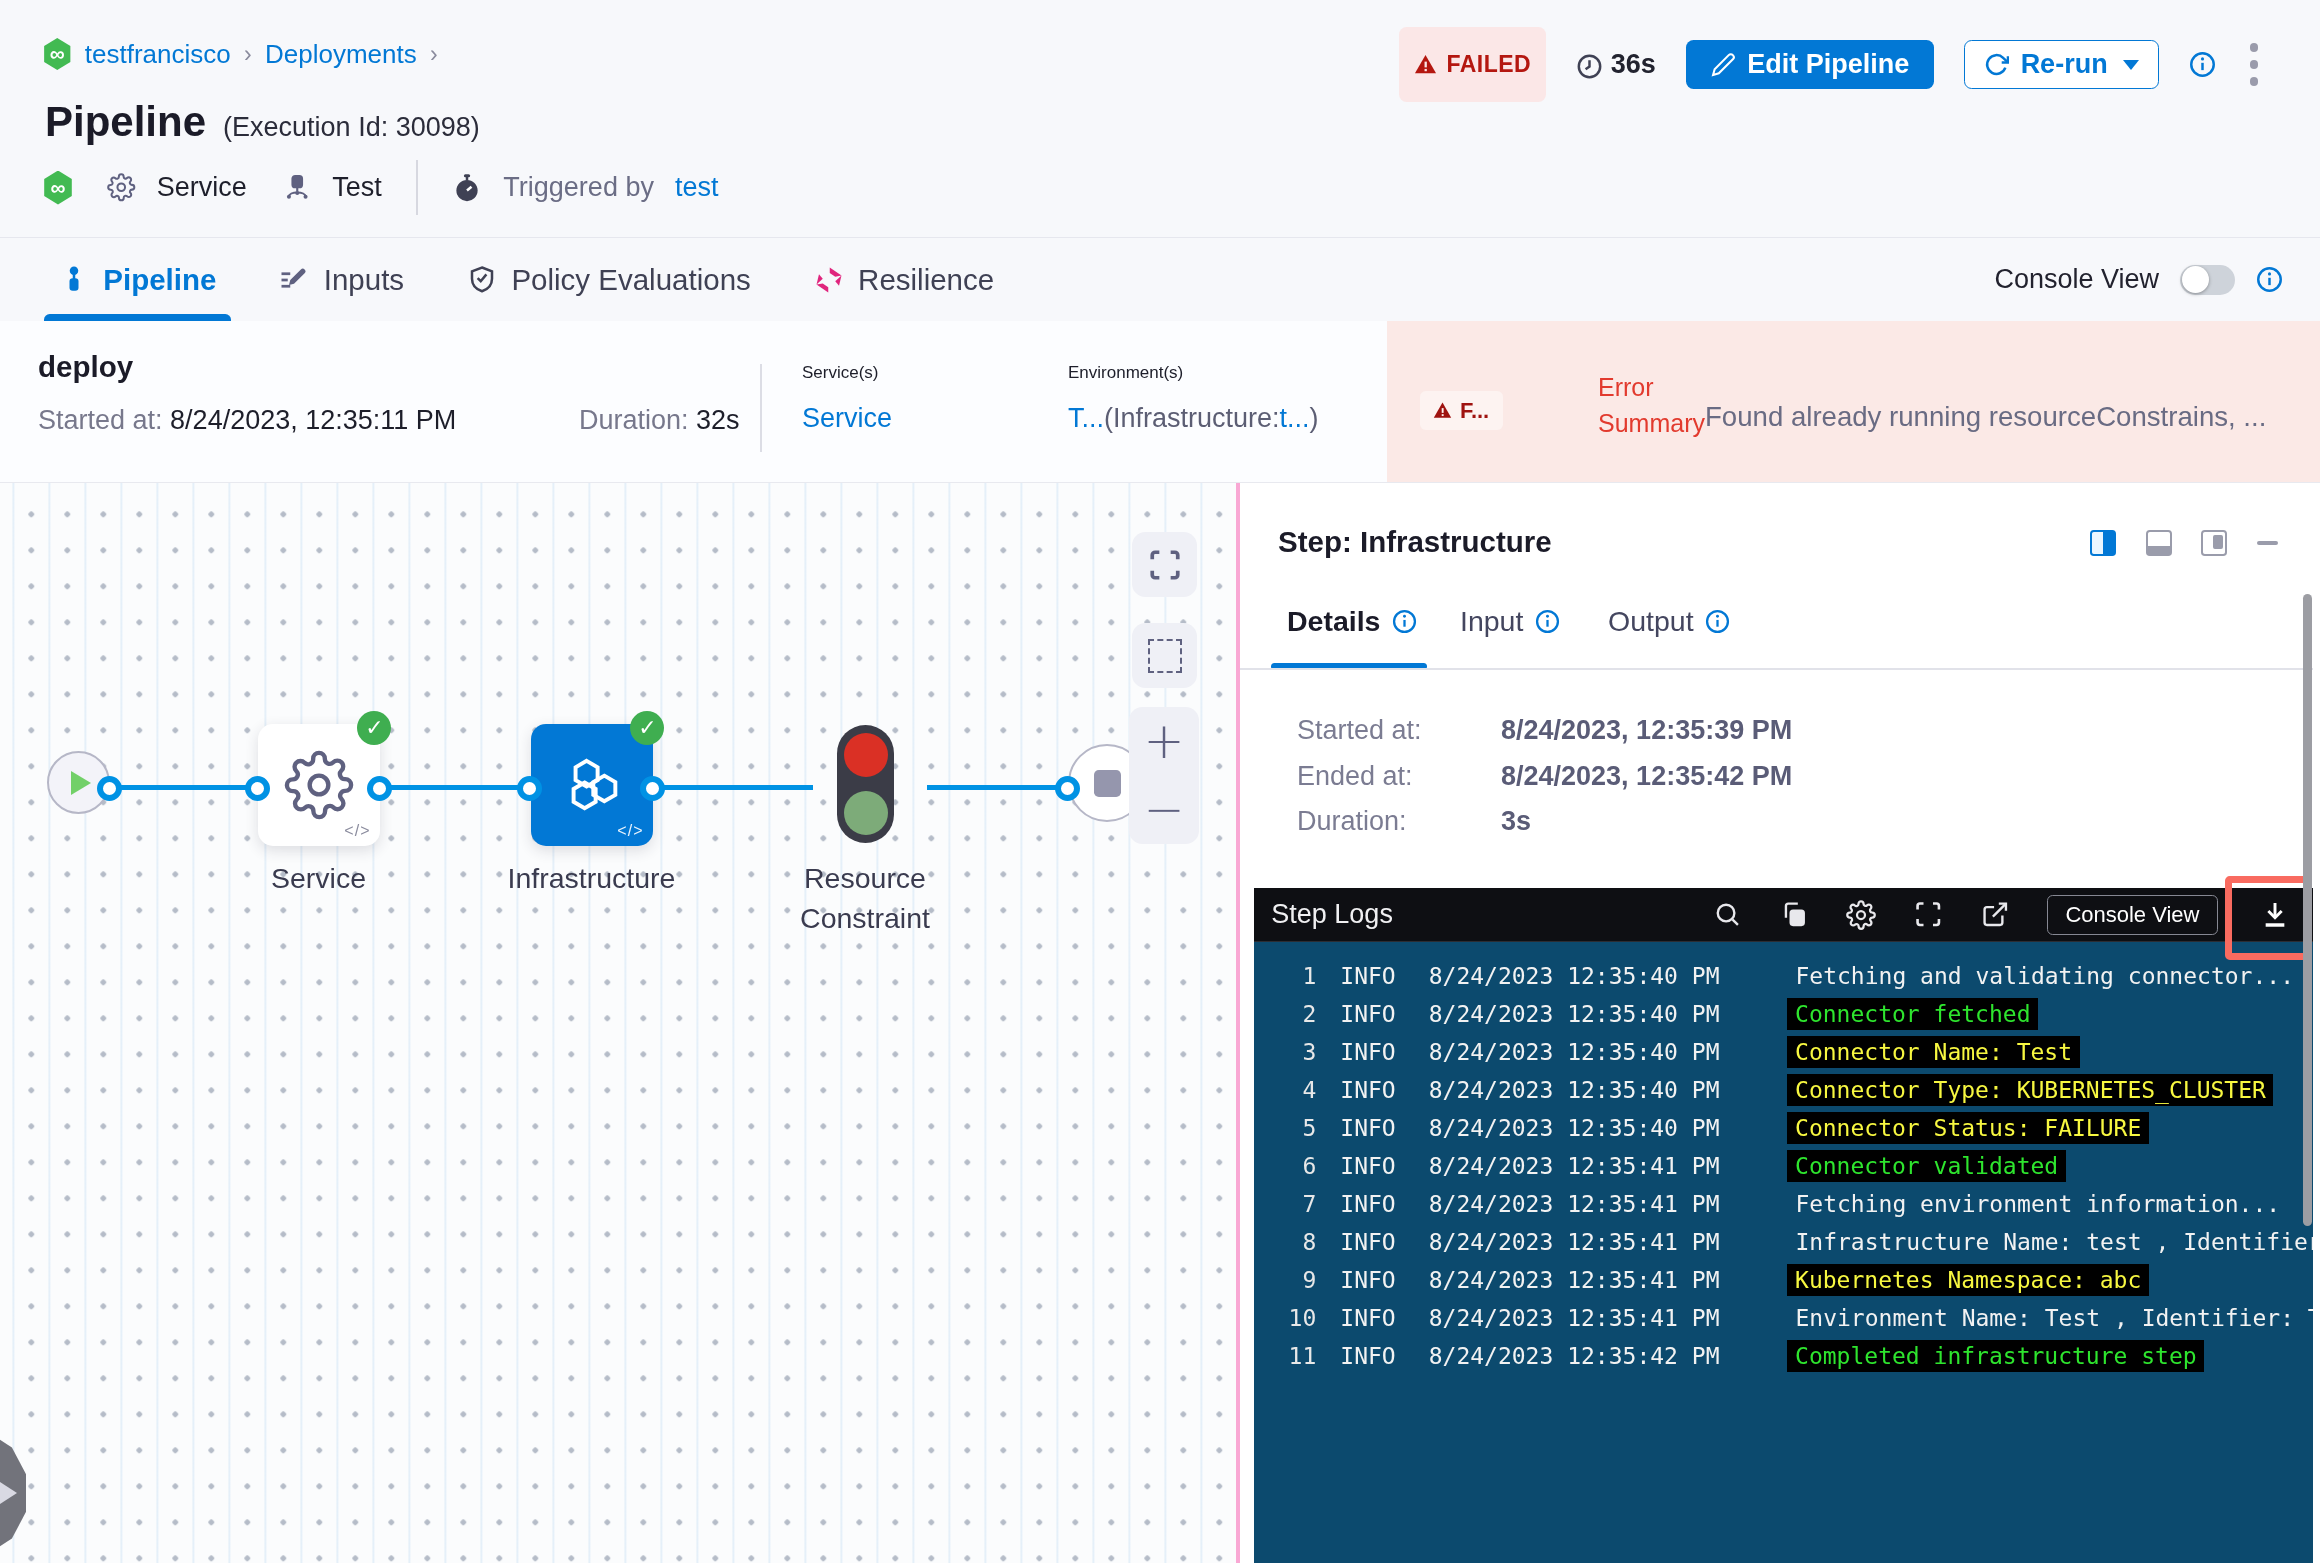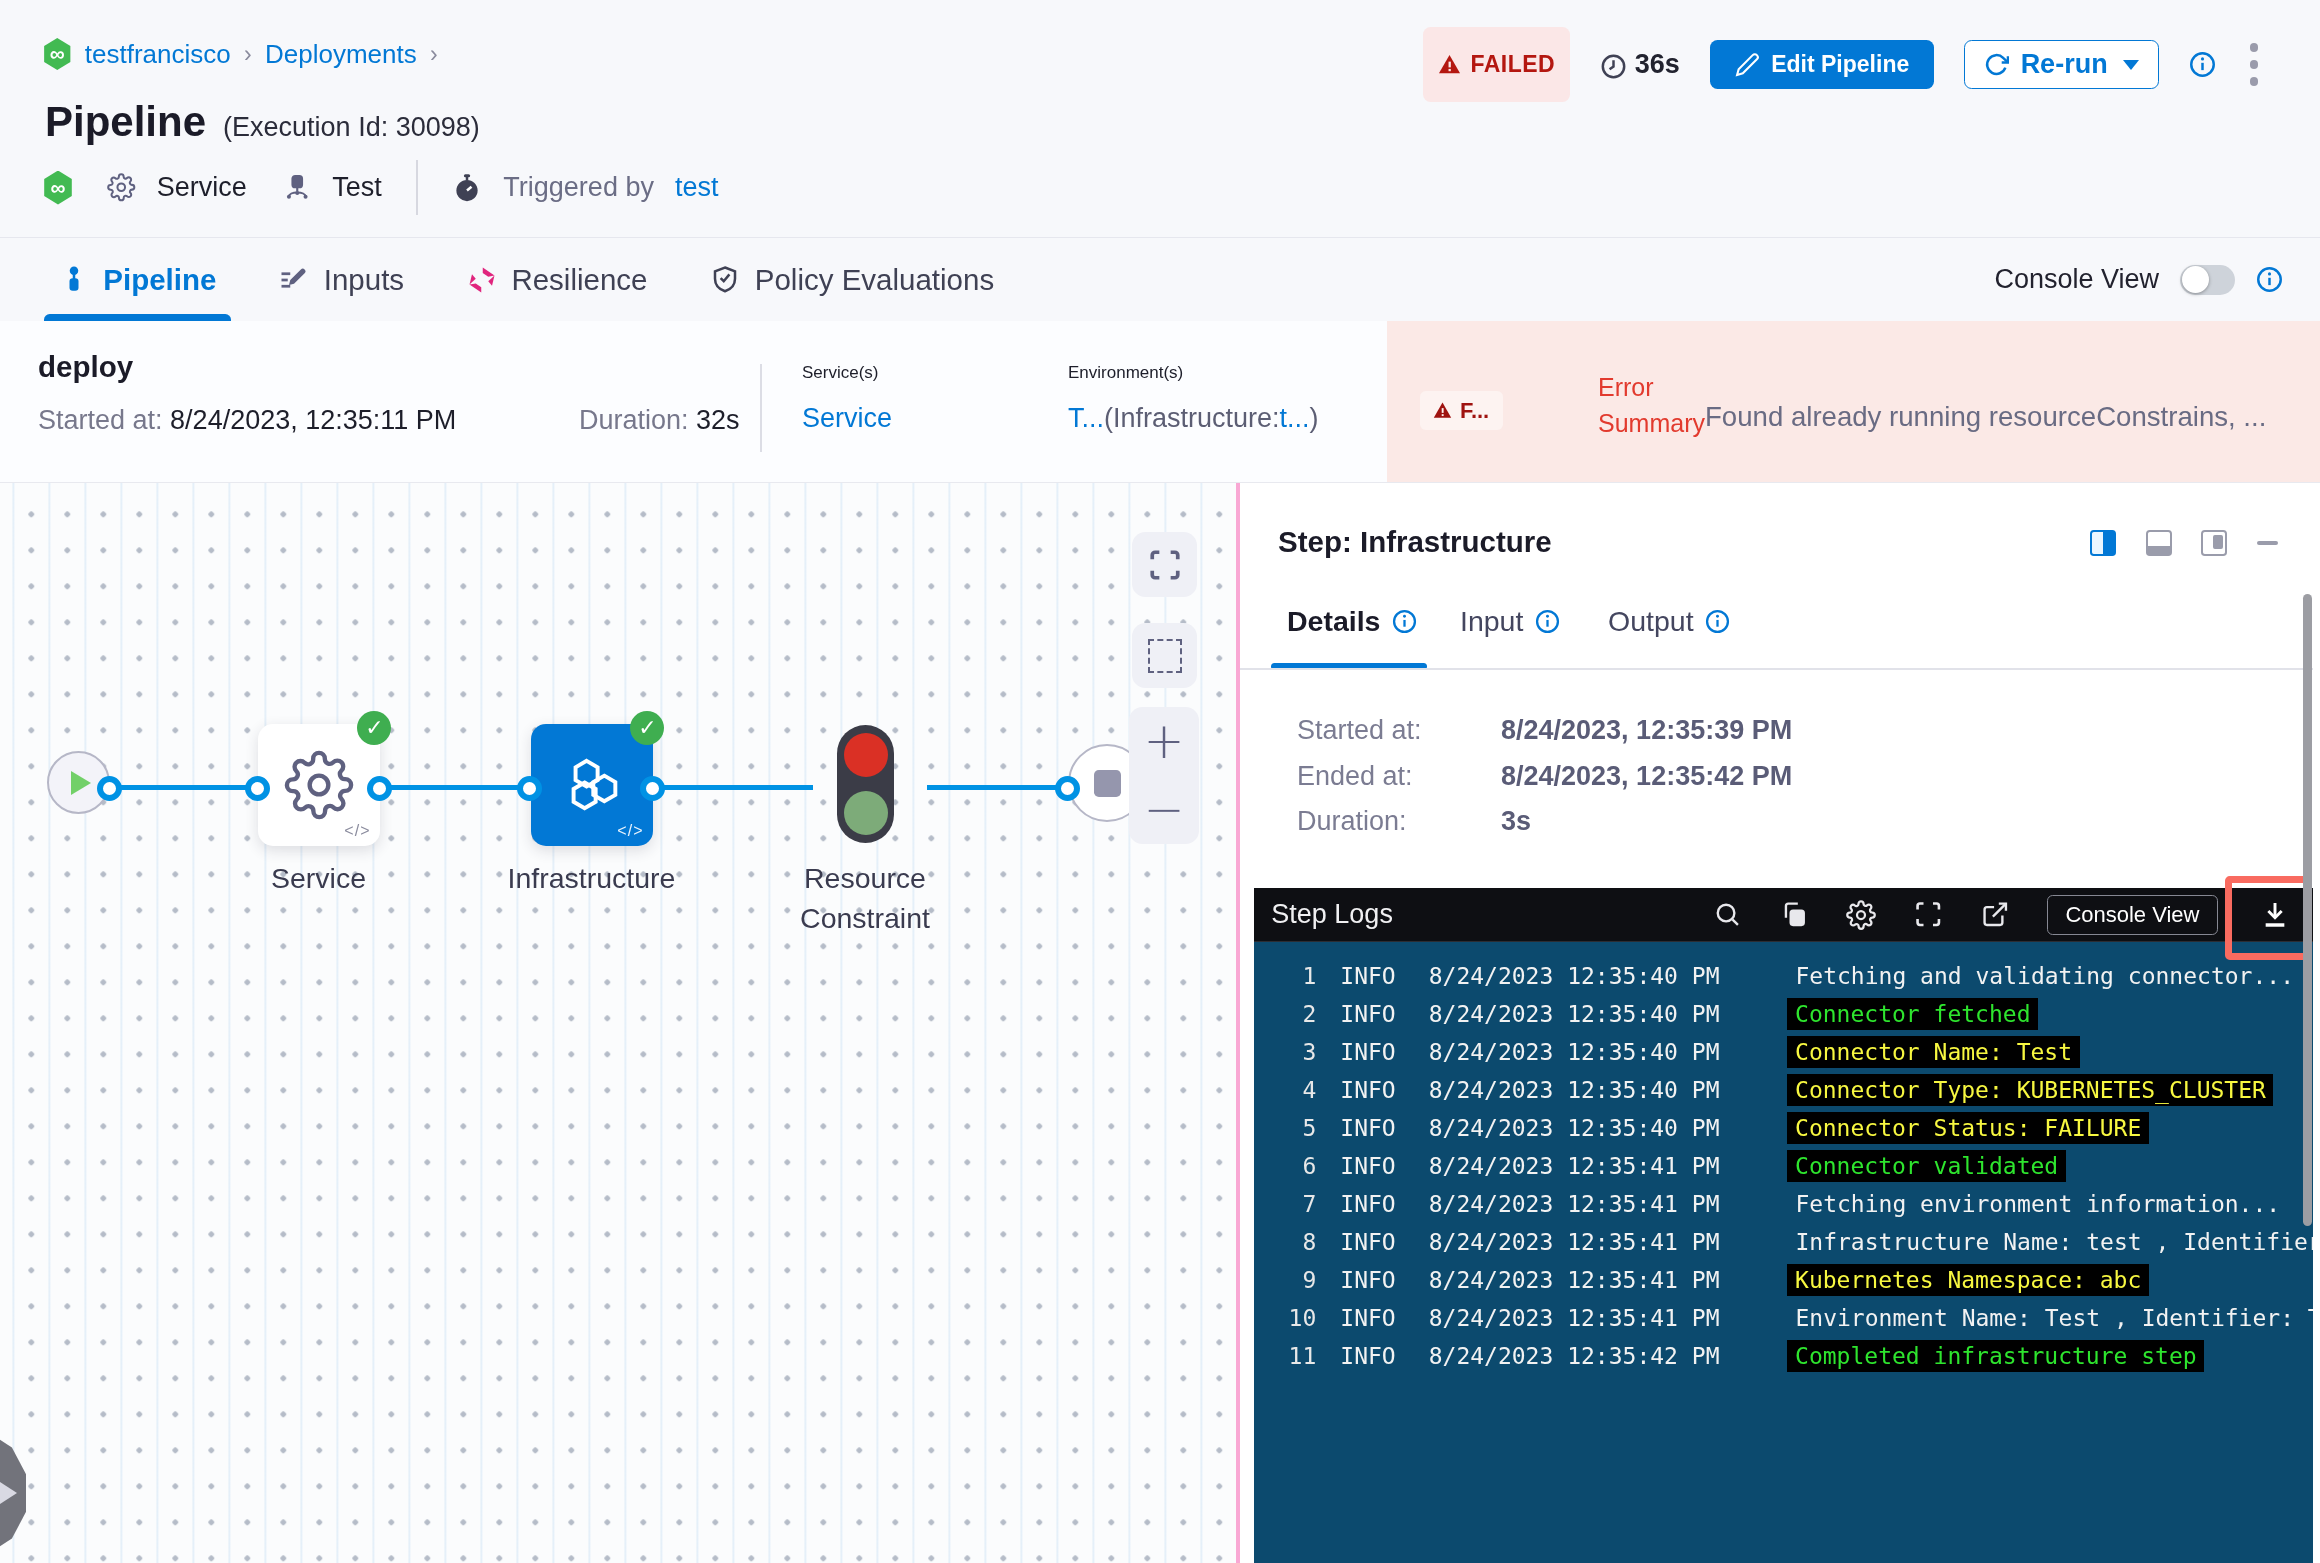--- a/index.html
+++ b/index.html
@@ -19,21 +19,21 @@
   .meta-row { position:absolute; left:43px; top:160px; display:flex; align-items:center; gap:21px; font-size:27px; }
   .meta-label { color:#1e1f2b; }
   .meta-gray { color:#6b6d85; }
   .meta-link { color:#0278d5; cursor:pointer; }
   .v-divider { width:1.9px; height:55px; background:#d7d8e0; margin:0 13.3px; }
 
   .header-actions { position:absolute; right:59px; top:27px; display:flex; align-items:center; gap:30px; }
   .failed-badge { display:flex; align-items:center; gap:9.5px; background:#fbe7e7; border-radius:7.6px; padding:24px 15px; }
   .failed-badge span { color:#b41710; font-weight:700; font-size:23px; letter-spacing:0.5px; }
   .elapsed { display:flex; align-items:flex-end; gap:7.6px; font-size:27px; color:#22232f; font-weight:600; }
-  .btn-primary { display:flex; align-items:center; gap:11.4px; background:#0278d5; color:#fff; border:none; border-radius:7.6px; height:49px; padding:0 25px; font-size:23px; font-weight:600; cursor:pointer; font-family:inherit; }
+  .btn-primary { display:flex; align-items:center; gap:11.4px; background:#0278d5; color:#fff; border:none; border-radius:7.6px; height:49px; padding:0 25px; font-size:27px; font-weight:600; cursor:pointer; font-family:inherit; }
   .btn-outline { display:flex; align-items:center; gap:11.4px; background:#fff; color:#0278d5; border:1.9px solid #0278d5; border-radius:7.6px; height:49px; padding:0 19px; font-size:27px; font-weight:600; cursor:pointer; font-family:inherit; }
   .caret-down { width:0; height:0; border-left:8.6px solid transparent; border-right:8.6px solid transparent; border-top:10.5px solid #0278d5; margin-left:3.8px; }
   .kebab { display:flex; flex-direction:column; gap:8.6px; cursor:pointer; padding:3.8px; }
   .kebab i { width:8.6px; height:8.6px; border-radius:50%; background:#9a9bab; }
 
   
   .tab-bar { position:absolute; left:0; top:238px; width:2321px; height:84px; background:#f7f8fb; border-bottom:1.9px solid #dcdde5; display:flex; align-items:center; padding-left:59px; gap:63px; }
   .tab { display:flex; align-items:center; gap:14.3px; font-size:29.5px; color:#3f4154; cursor:pointer; position:relative; height:100%; }
   .tab.active { color:#0278d5; font-weight:700; }
   .tab.active::after { content:""; position:absolute; left:-15px; right:-15px; bottom:0; height:6.7px; border-radius:5.7px 5.7px 0 0; background:#0278d5; }
@@ -220,34 +220,34 @@
   <div class="tab">
     <svg width="30" height="30" viewBox="0 0 24 24" fill="none" stroke="#5f6180" stroke-width="2.2">
         <line x1="2" y1="7" x2="9" y2="7"></line>
         <line x1="2" y1="12" x2="7" y2="12"></line>
         <line x1="2" y1="17" x2="9" y2="17"></line>
         <path d="M20.5 3.5a2.1 2.1 0 0 1 0 3L12 15l-4 1 1-4 8.5-8.5a2.1 2.1 0 0 1 3 0z" fill="#5f6180" stroke="none"></path>
       </svg>
     <span>Inputs</span>
   </div>
   <div class="tab">
+    <svg width="30" height="30" viewBox="0 0 24 24" fill="none" stroke="#3f4154" stroke-width="2">
+        <path d="M12 2l8 3v6c0 5-3.5 8.5-8 10-4.5-1.5-8-5-8-10V5z"></path>
+        <polyline points="8.5 10.5 11 13 15.5 7.5"></polyline>
+      </svg>
+    <span>Policy Evaluations</span>
+  </div>
+  <div class="tab">
     <svg width="30" height="30" viewBox="0 0 24 24" fill="#e0257d">
         <path d="M12.6 2 22 8.4l-5 .9-4.4-3z"></path>
         <path d="M11.4 22 2 15.6l5-.9 4.4 3z"></path>
         <path d="M22 8.4l-2 8.2-3-3.6z"></path>
         <path d="M2 15.6l2-8.2 3 3.6z"></path>
       </svg>
     <span>Resilience</span>
-  </div>
-  <div class="tab">
-    <svg width="30" height="30" viewBox="0 0 24 24" fill="none" stroke="#3f4154" stroke-width="2">
-        <path d="M12 2l8 3v6c0 5-3.5 8.5-8 10-4.5-1.5-8-5-8-10V5z"></path>
-        <polyline points="8.5 10.5 11 13 15.5 7.5"></polyline>
-      </svg>
-    <span>Policy Evaluations</span>
   </div>
   <div class="console-cluster">
     <span class="console-label">Console View</span>
     <div class="toggle">
         <div class="knob"></div>
       </div>
     <svg width="27" height="27" viewBox="0 0 24 24" fill="none" stroke="#0278d5" stroke-width="2.2" style="cursor:pointer">
         <circle cx="12" cy="12" r="10"></circle>
         <line x1="12" y1="10.5" x2="12" y2="17"></line>
         <circle cx="12" cy="7" r="1.4" fill="#0278d5" stroke="none"></circle>

